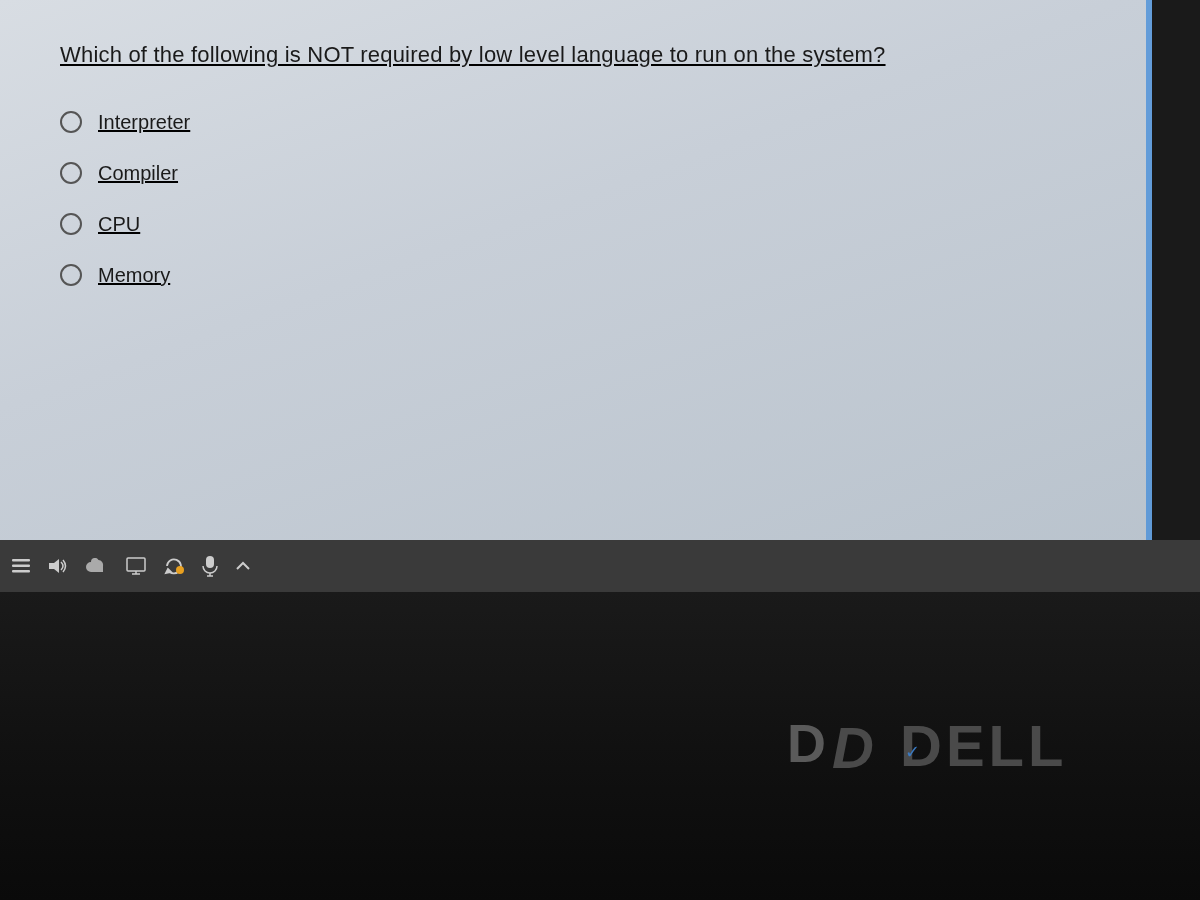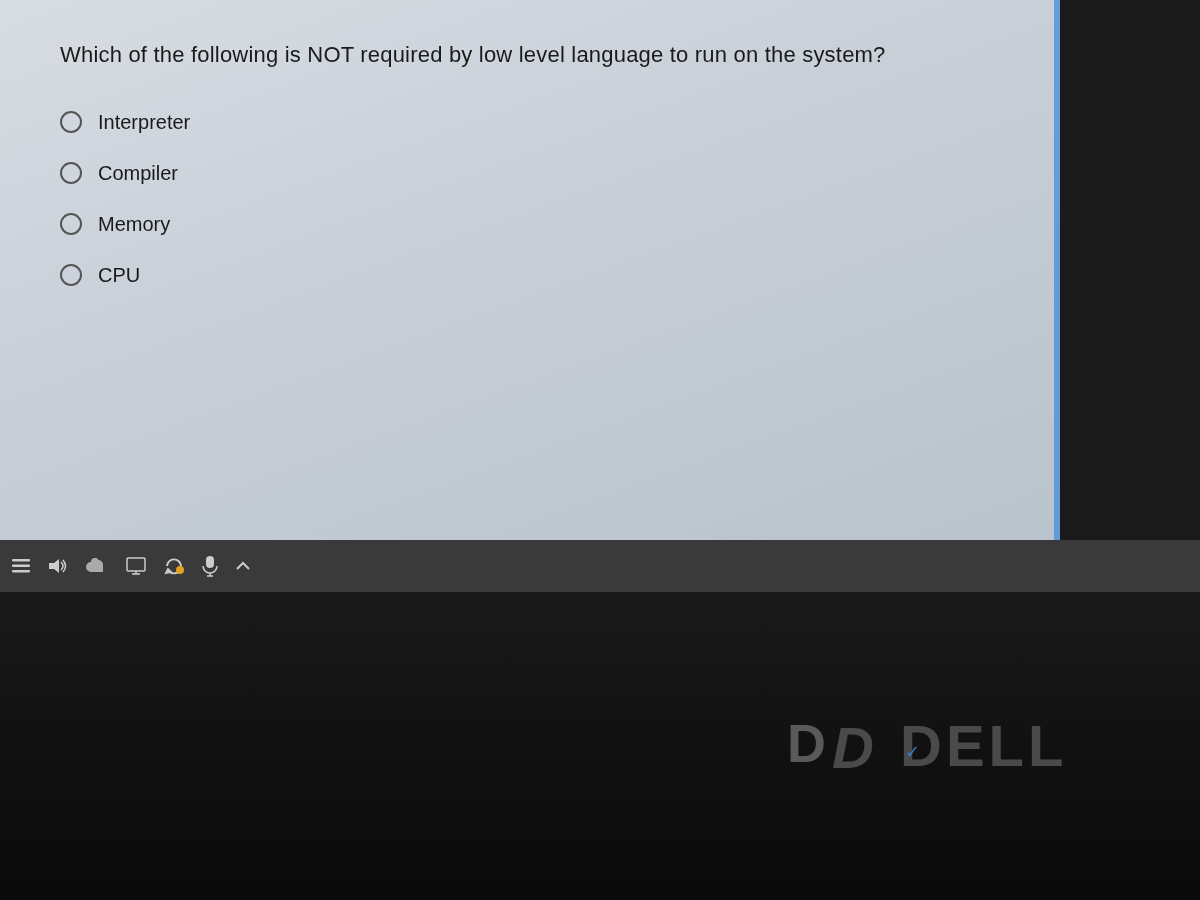--- a/index.html
+++ b/index.html
@@ -11,26 +11,27 @@
       background: #1a1a1a;
       font-family: 'Segoe UI', Arial, sans-serif;
       position: relative;
     }
 
     
     .screen {
       position: absolute;
       top: 0;
       left: 0;
-      width: 1060px;
+      width: 1152px;
       height: 600px;
       background: linear-gradient(160deg, #d8dde3 0%, #c8cfd8 40%, #b8c2cc 100%);
       display: flex;
       flex-direction: column;
       padding: 40px 60px 0 60px;
+      text-decoration: underline;
     }
 
     
     .question {
       font-size: 22px;
       font-weight: 400;
       color: #1a1a1a;
       margin-bottom: 40px;
       line-height: 1.4;
       letter-spacing: 0.2px;
@@ -138,26 +139,26 @@
       <span class="option-label">Interpreter</span>
     </div>
 
     <div class="option">
       <div class="radio-circle"></div>
       <span class="option-label">Compiler</span>
     </div>
 
     <div class="option">
       <div class="radio-circle"></div>
+      <span class="option-label">CPU</span>
+    </div>
+
+    <div class="option">
+      <div class="radio-circle"></div>
       <span class="option-label">Memory</span>
-    </div>
-
-    <div class="option">
-      <div class="radio-circle"></div>
-      <span class="option-label">CPU</span>
     </div>
 
   </div>
 </div>
 
 <div class="taskbar">
 
   <div class="taskbar-icon">
     <svg width="18" height="14" viewBox="0 0 18 14" fill="#ccc">
       <rect y="0" width="18" height="2.5" rx="1"></rect>

